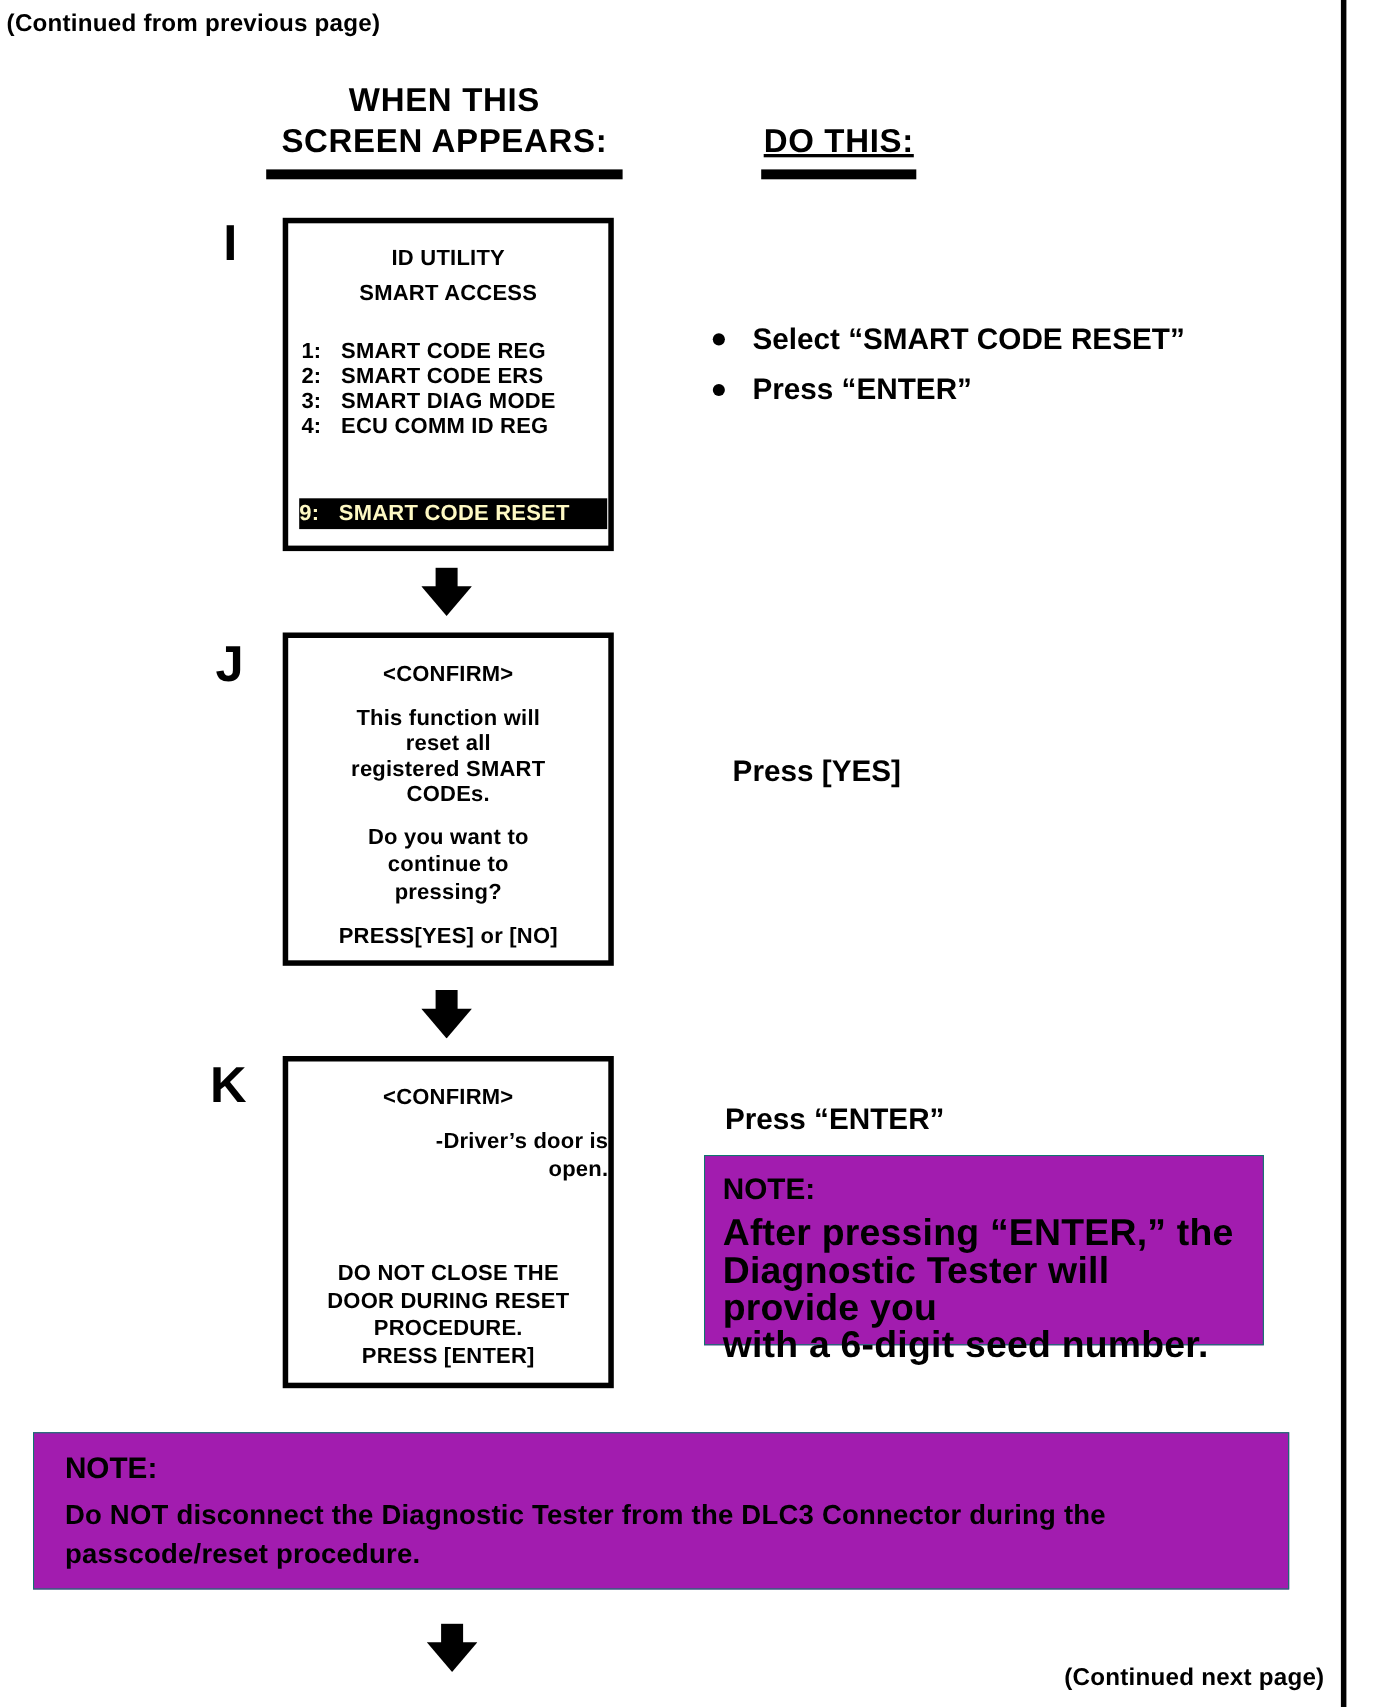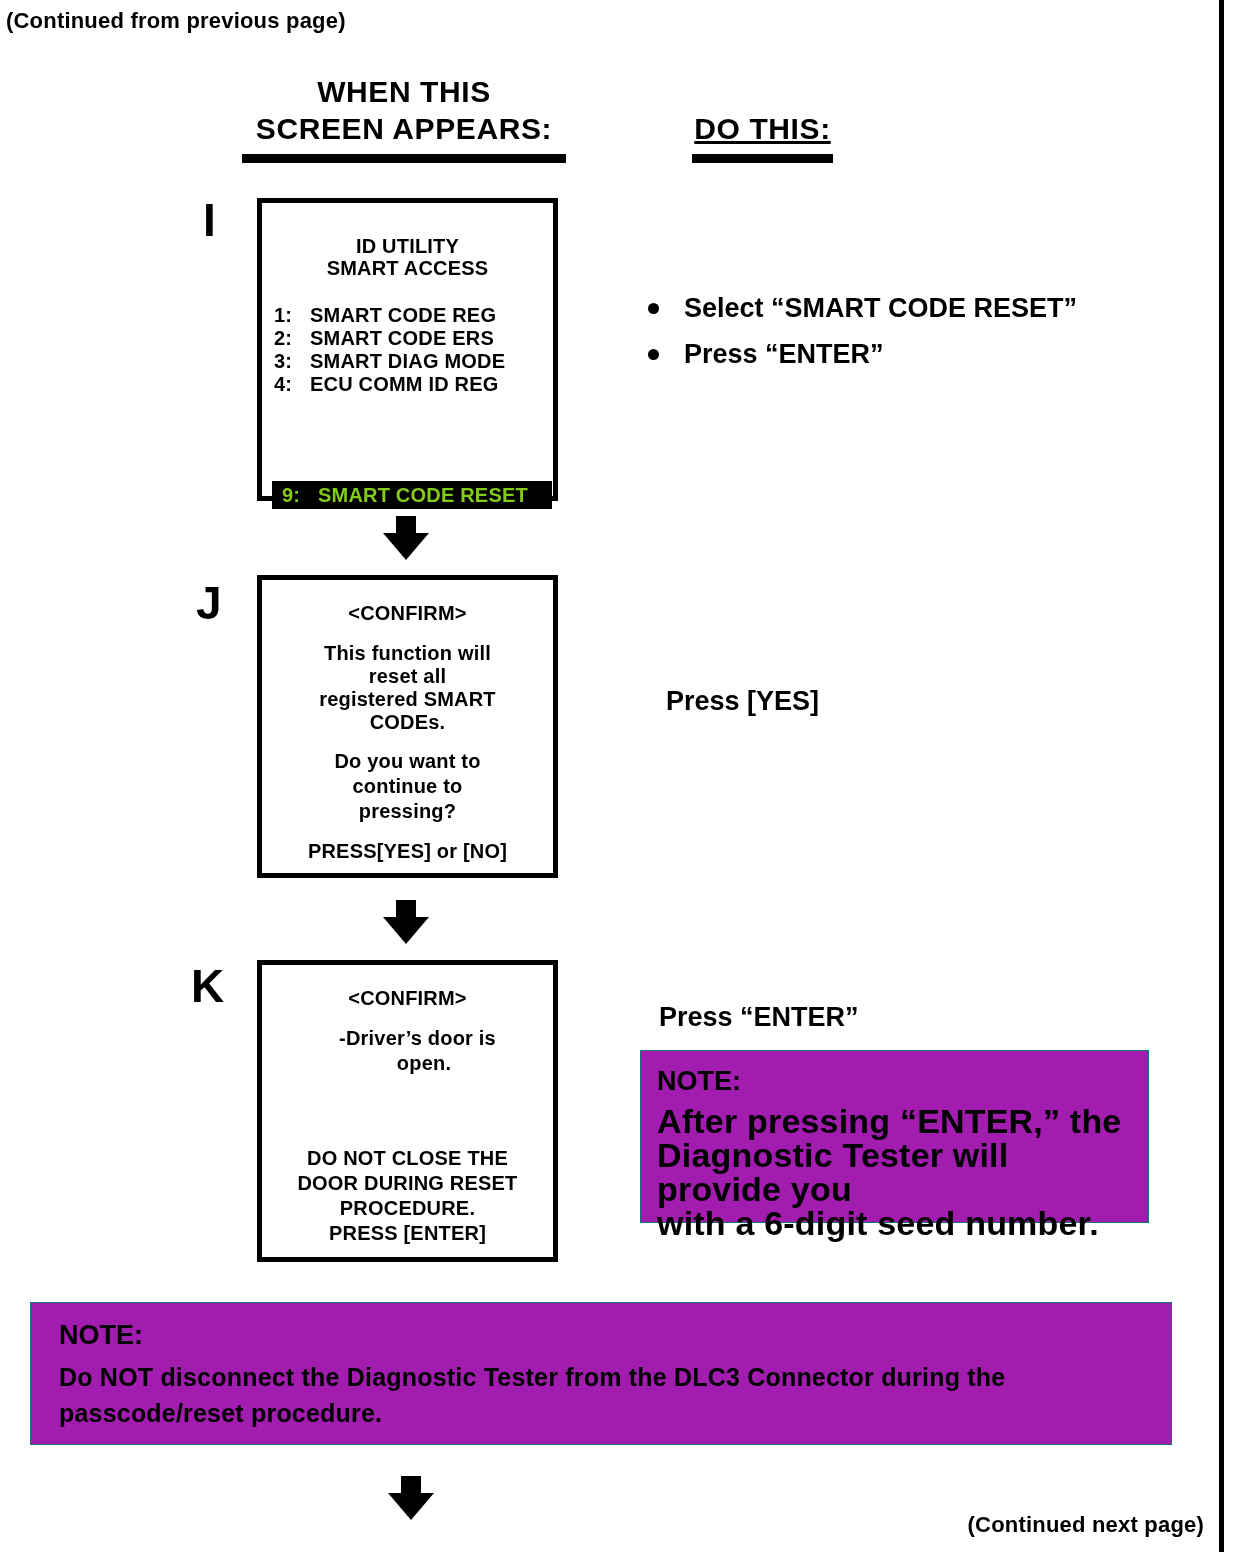--- a/index.html
+++ b/index.html
@@ -27,36 +27,36 @@
   .col-header.left { left: 242px; top: 73px; width: 324px; padding-bottom: 7px; text-align: center; }
   .col-header.right { left: 692px; top: 110px; width: 141px; padding-bottom: 7px; text-decoration: underline; }
 
   .step-label { position: absolute; font-size: 46px; line-height: 46px; }
 
   .screen-box {
     position: absolute; left: 257px; width: 301px; height: 303px;
     border: 5px solid #000; background: #fff;
     font-size: 20px; letter-spacing: 0.2px;
   }
-  .screen-title { margin-top: 32px; text-align: center; white-space: pre-line; line-height: 22px; }
+  .screen-title { margin-top: 16px; text-align: center; white-space: pre-line; line-height: 32px; }
   .menu { margin-top: 25px; padding-left: 12px; }
   .menu-row { line-height: 23px; white-space: nowrap; }
   .menu-num { display: inline-block; width: 36px; }
   .menu-row.highlighted {
     position: absolute; left: 10px; top: 250px; width: 280px; height: 28px;
-    background: #000; color: #84cc16; line-height: 28px; padding-left: 10px; margin-top: 28px;
+    background: #000; color: #fef9c3; line-height: 28px; padding-left: 0;
   }
   .screen-heading { margin-top: 22px; text-align: center; }
   .screen-body-center { text-align: center; white-space: pre-line; }
   .j-body1 { margin-top: 17px; line-height: 23px; }
   .j-body2 { margin-top: 15px; line-height: 25px; }
   .screen-footer { position: absolute; left: 0; right: 0; text-align: center; line-height: 24px; }
   .j-footer { bottom: 10px; }
   .k-footer { bottom: 12px; }
-  .k-body1 { margin-top: 16px; margin-left: 20px; text-align: center; line-height: 25px; }
+  .k-body1 { margin-top: 16px; margin-left: 20px; text-align: right; line-height: 25px; }
   .k-body1-line2 { padding-left: 13px; }
   .k-body2 { margin-top: 70px; line-height: 25px; }
 
   .actions { position: absolute; left: 648px; top: 292px; font-size: 27px; }
   .action-row { position: relative; padding-left: 36px; margin-bottom: 14px; line-height: 32px; white-space: nowrap; }
   .bullet-dot { position: absolute; left: 0; top: 11px; width: 11px; height: 11px; border-radius: 50%; background: #000; }
 
   .action-single { position: absolute; font-size: 27px; white-space: nowrap; }
 
   .note-box { position: absolute; border: 1px solid #0f766e; background: #a21caf; }

